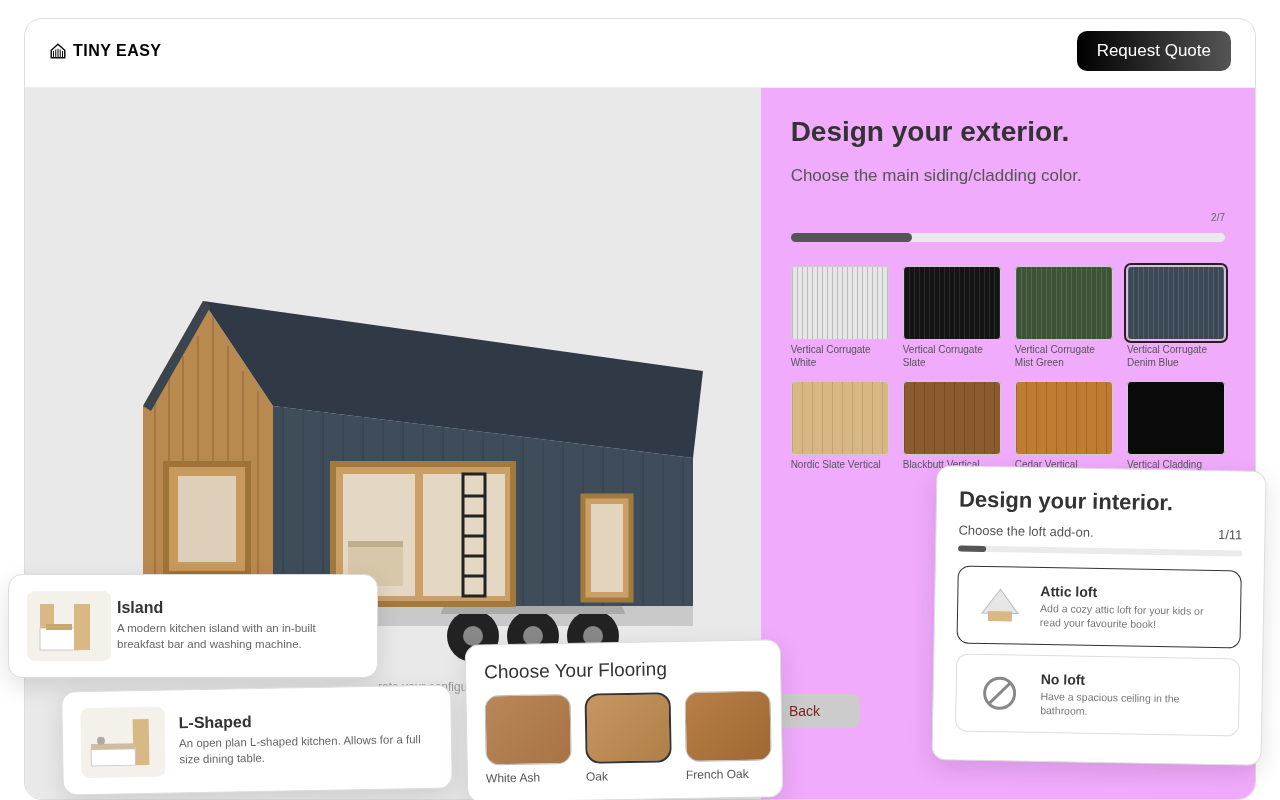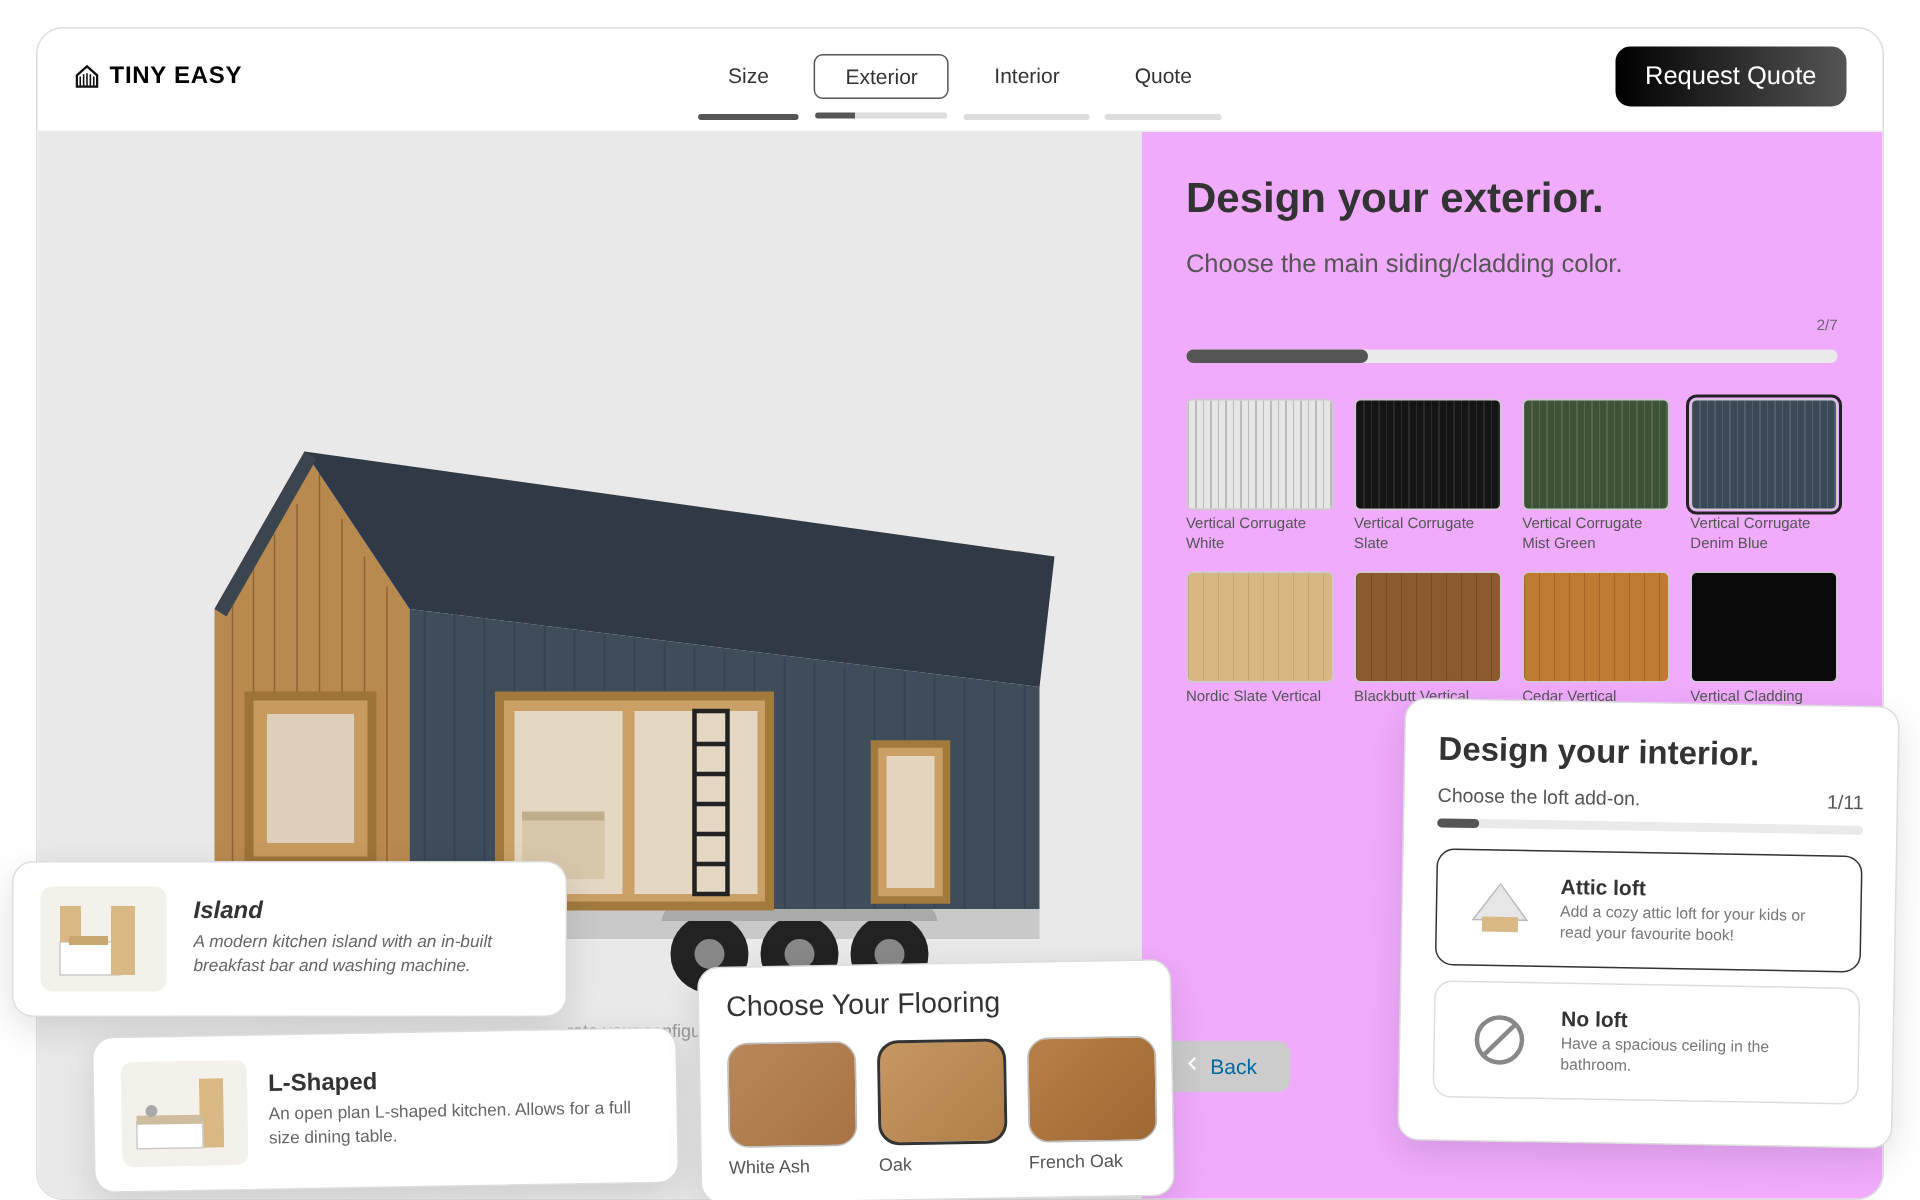--- a/index.html
+++ b/index.html
@@ -127,36 +127,36 @@
 .sw-green { color: #526a48; background-color: #3e5238; }
 .sw-denim { color: #4f5e6c; background-color: #3b4957; }
 .sw-pine { background-color: #d7b884; background-image: repeating-linear-gradient(to right, rgba(160,120,60,.3) 0 1px, transparent 1px 10px); }
 .sw-blackbutt { background-color: #8b5a2f; background-image: repeating-linear-gradient(to right, rgba(90,50,10,.35) 0 1px, transparent 1px 10px); }
 .sw-cedar { background-color: #c07b32; background-image: repeating-linear-gradient(to right, rgba(120,60,10,.35) 0 1px, transparent 1px 10px); }
 .sw-ebony { background-color: #0a0a0a; }
 
 .back-btn {
   position: absolute;
   right: 420px; bottom: 72px;
-  background: #ccc; color: #0369a1;
-  padding: 9px 22px 9px 14px; border-radius: 8px;
+  background: #ccc; color: #7f1d1d;
+  padding: 9px 40px 9px 14px; border-radius: 8px;
   font-size: 14px; cursor: pointer;
   display: flex; align-items: flex-start; gap: 6px;
 }
 
 
 .float-card {
   position: absolute;
   background: #fff;
   border: 1px solid #ddd;
   border-radius: 14px;
   box-shadow: 0 8px 24px rgba(0,0,0,.12);
   padding: 16px 18px;
 }
-.kitchen-island { top: 574px; left: 8px; width: 370px; display:flex; gap:18px; align-items:center;font-style:italic; }
+.kitchen-island { top: 574px; left: 8px; width: 370px; display:flex; gap:6px; align-items:center; }
 .kitchen-lshape { top: 688px; left: 62px; width: 390px; display:flex; gap:14px; align-items:center; transform: rotate(-1deg); }
 .card-thumb { width: 84px; height: 70px; border-radius: 8px; background:#f4f0ea; flex-shrink:0; display:flex; align-items:center; justify-content:center; }
 .card-title { font-size: 16px; font-weight: 600; color:#333; margin-bottom:4px;}
 .card-desc  { font-size: 11.5px; color:#666; line-height:1.35; }
 
 .flooring-card { top: 642px; left: 466px; width: 316px; transform: rotate(-1deg); }
 .flooring-title { font-size: 19px; color:#333; margin-bottom:12px; font-weight:500; }
 .floor-row { display:flex; gap:14px; }
 .floor-opt { cursor:pointer; }
 .floor-box { width:86px; height:70px; border-radius:14px; border:1px solid #bbb; }
@@ -189,26 +189,20 @@
 <body>
 
 <div class="app-window">
   <div class="header">
     <div class="logo">
       <svg class="logo-icon" viewBox="0 0 24 24">
         <path d="M3 11 L12 3 L21 11 V21 H3 Z" fill="none" stroke="#111" stroke-width="2"></path>
         <path d="M6 21 V12 M9 21 V10 M12 21 V9 M15 21 V10 M18 21 V12" stroke="#111" stroke-width="1.4"></path>
       </svg>
       <span>TINY EASY</span>
-    </div>
-    <div class="nav">
-      <div class="nav-item done">Size</div>
-      <div class="nav-item active partial">Exterior</div>
-      <div class="nav-item">Interior</div>
-      <div class="nav-item">Quote</div>
     </div>
     <div class="quote-btn">Request Quote</div>
   </div>
 
   <div class="main">
     <div class="viewport">
       <svg class="house-svg" viewBox="0 0 700 480">
 
         <rect x="30" y="400" width="620" height="20" fill="#c9c9c9"></rect>
         <line x1="20" y1="410" x2="40" y2="400" stroke="#888" stroke-width="4"></line>

